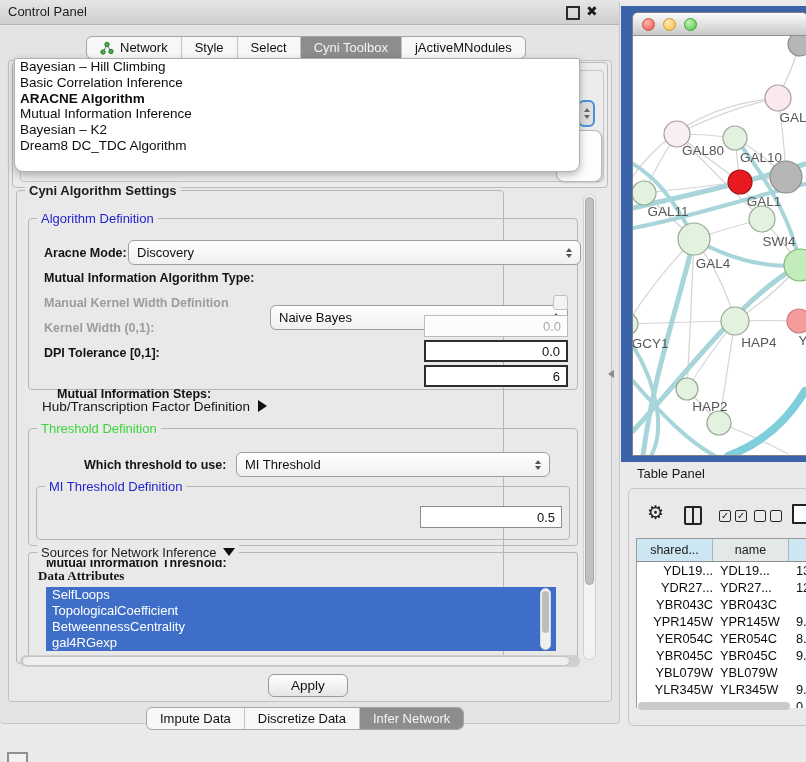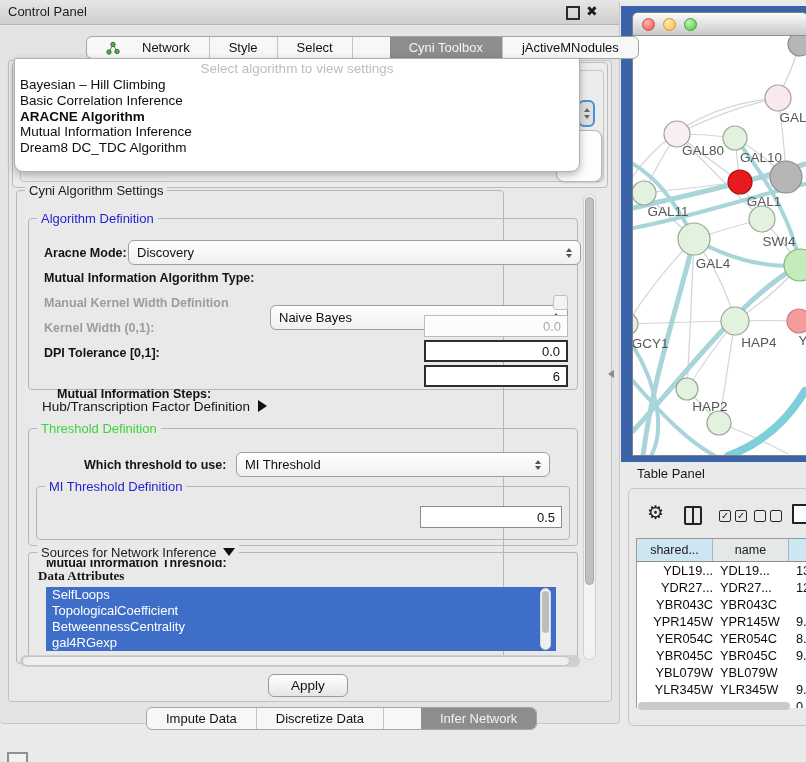--- a/index.html
+++ b/index.html
@@ -12,24 +12,24 @@
   
   .cp{left:0;top:8;width:620px;height:724px;background:#e4e4e4;
       border:1px solid #c6c6c6;border-left:none;border-radius:0 4px 4px 4px;box-sizing:border-box;}
   .cp-titlebar{left:0;top:8;width:619px;height:24px;
       background:linear-gradient(#e6e6e6,#cfcfcf);border-bottom:1px solid #b5b5b5;}
   .cp-title{left:8px;top:4px;font-size:13px;color:#1c1c1c;position:absolute;}
   .float-btn{left:566px;top:6px;width:10px;height:10px;border:2px solid #2b2b2b;position:absolute;cursor:pointer;}
   .close-btn{left:586px;top:3px;font-size:14px;font-weight:bold;color:#1c1c1c;position:absolute;cursor:pointer;}
   
   .tabstrip{display:inline-flex;border:1px solid #a6a6a6;border-radius:6px;background:#f7f7f7;overflow:hidden;}
-  .tab{display:flex;align-items:center;gap:22px;padding:3px 19px;font-size:13px;color:#111;
+  .tab{display:flex;align-items:center;gap:6px;padding:3px 13px;font-size:13px;color:#111;
        border-right:1px solid #c4c4c4;cursor:pointer;white-space:nowrap;}
   .tab:last-child{border-right:none;}
-  .tab.sel{background:var(--tabsel,#8d8d8d);color:#f4f4f4;margin-left:37px;}
+  .tab.sel{background:var(--tabsel,#8d8d8d);color:#f4f4f4;}
   
   .cp-body{left:8px;top:60px;width:604px;height:642px;background:#e9e9e9;
       border:1px solid #c2c2c2;border-radius:3px;box-sizing:border-box;}
   .frag-panel{left:12px;top:62px;width:596px;height:126px;background:#ececec;
       border:1px solid #bcbcbc;border-radius:4px;box-sizing:border-box;}
   .frag-group{left:20px;top:70px;width:584px;height:112px;border:1px solid #c6c6c6;border-radius:4px;box-sizing:border-box;}
   .frag-spinner{left:578px;top:100px;width:17px;height:27px;background:#dfdfdf;
       border:2px solid #4a90d9;border-radius:6px;box-sizing:border-box;
       display:flex;flex-direction:column;align-items:center;justify-content:center;gap:3px;}
   .frag-combo{left:556px;top:130px;width:46px;height:52px;background:#fdfdfd;
@@ -159,31 +159,31 @@
 <div class="abs cp-body"></div>
 <div class="abs frag-panel"></div>
 <div class="abs frag-group"></div>
 <div class="abs frag-combo"></div>
 <div class="abs frag-spinner">
     <i style="width:0;height:0;border-left:3px solid transparent;border-right:3px solid transparent;border-bottom:4px solid #666"></i>
     <i style="width:0;height:0;border-left:3px solid transparent;border-right:3px solid transparent;border-top:4px solid #666"></i>
   </div>
 
 <div class="abs overlay">
-  <div class="prompt">Select algorithm to view settings</div>
   <div id="algo-items">
       <div class="algo-item">Bayesian – Hill Climbing</div>
       <div class="algo-item">Basic Correlation Inference</div>
       <div class="algo-item bold">ARACNE Algorithm</div>
       <div class="algo-item">Mutual Information Inference</div>
+      <div class="algo-item">Bayesian – K2</div>
       <div class="algo-item">Dream8 DC_TDC Algorithm</div>
     </div>
 </div>
 
-<div class="gbox" style="left:16px;top:190px;width:488px;height:474px;">
+<div class="gbox" style="left:16px;top:190px;width:488px;height:474px;font-weight:bold;">
   <span class="gtitle">Cyni Algorithm Settings</span>
 </div>
 <div class="vscroll" style="left:583px;top:194px;height:466px;">
   <div class="vthumb" style="top:2px;height:388px;"></div>
 </div>
 
 <div class="gbox" style="left:28px;top:218px;width:550px;height:172px;">
   <span class="gtitle blue">Algorithm Definition</span>
 </div>
 <span class="flabel" style="left:44px;top:246px;">Aracne Mode:</span>

